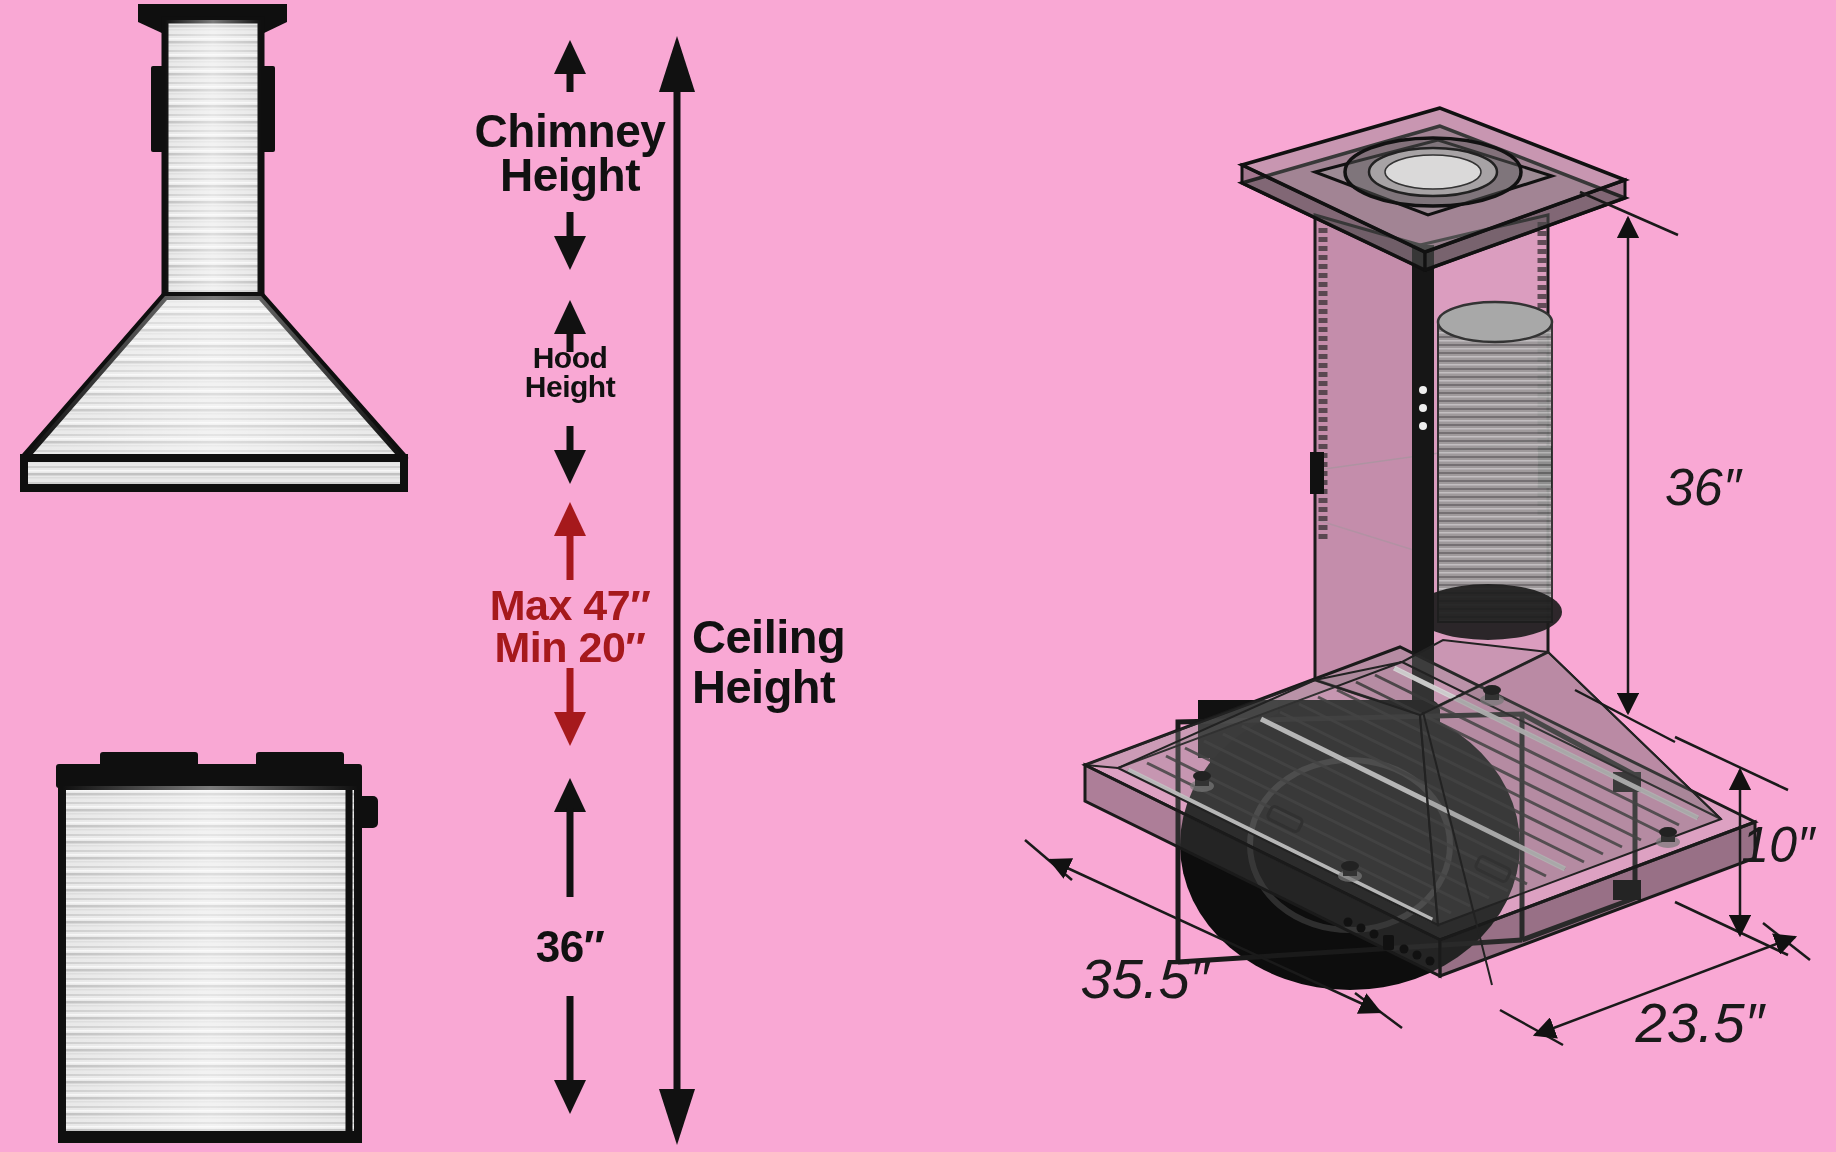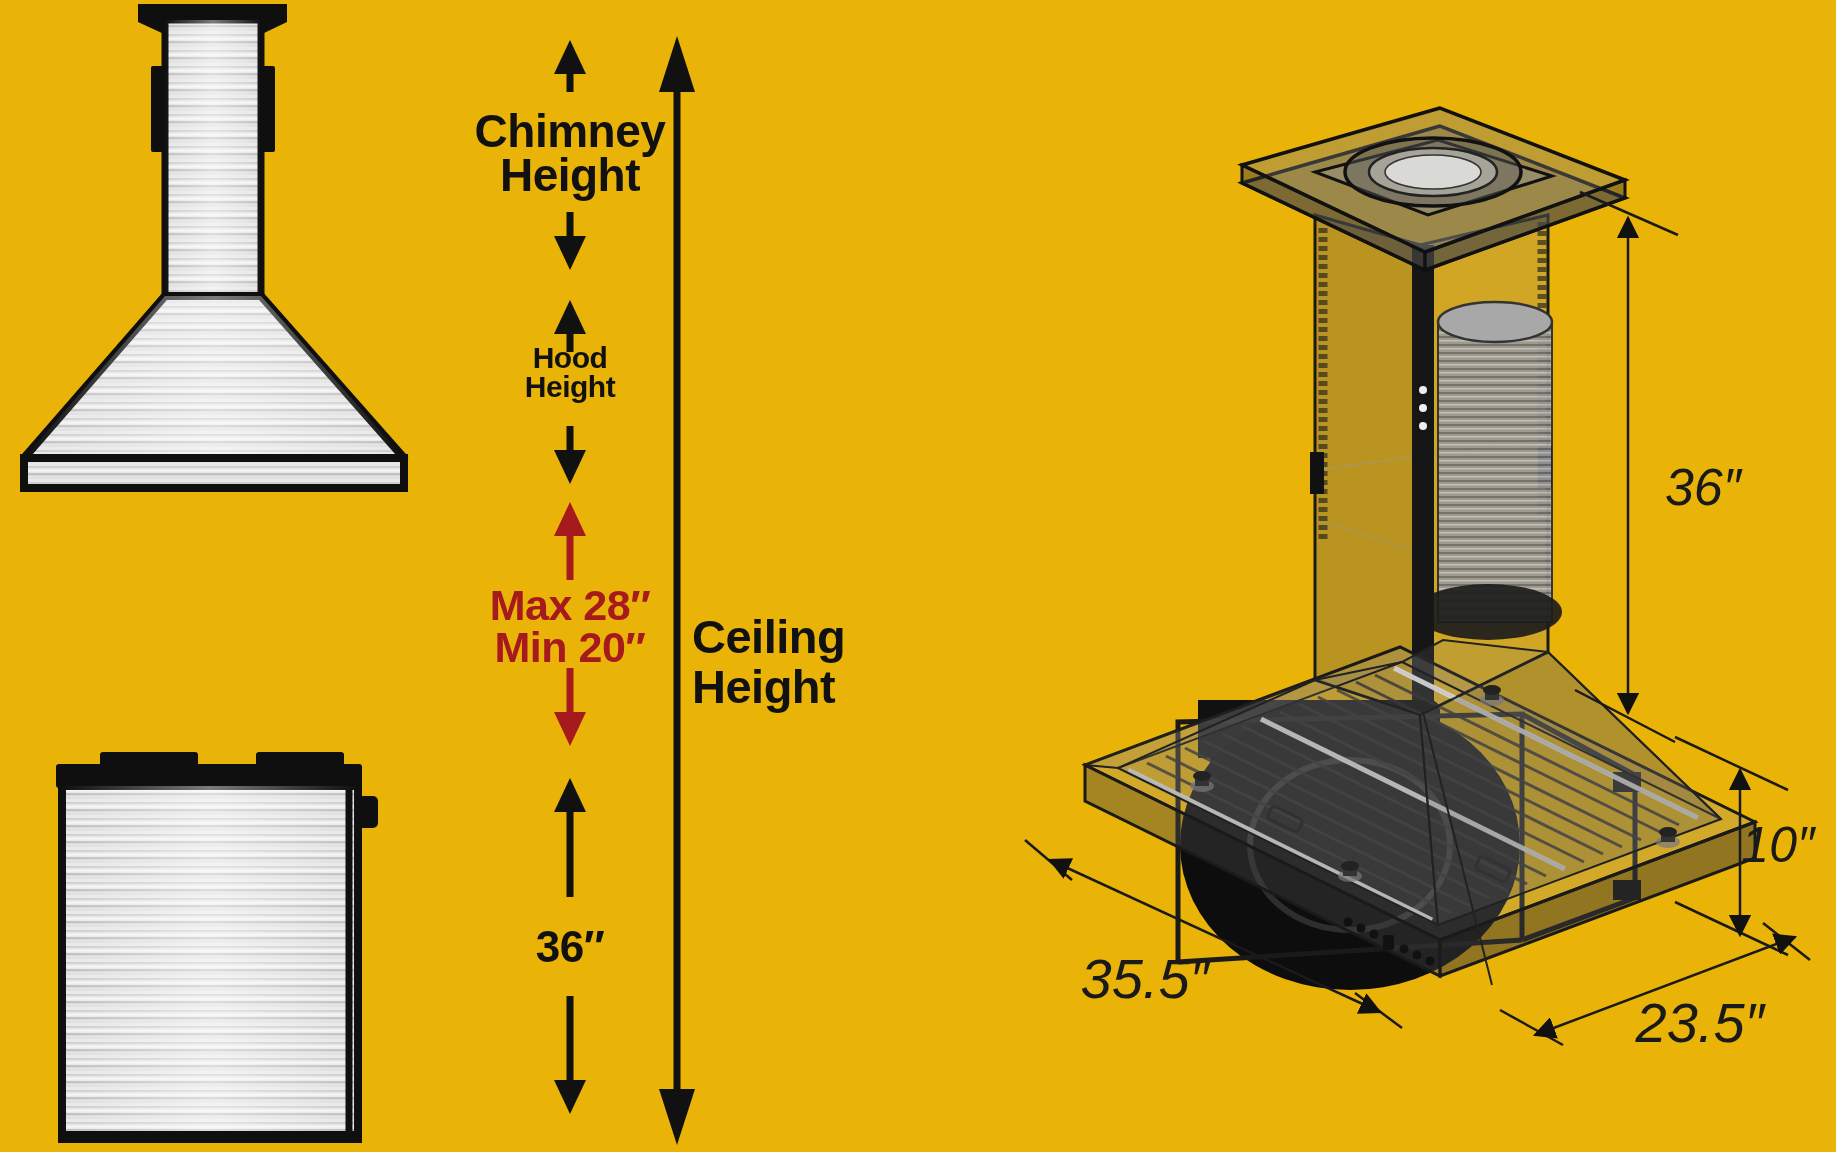--- a/index.html
+++ b/index.html
@@ -1,18 +1,18 @@
 <!DOCTYPE html>
 <html><head>
 <meta charset="utf-8">
 <style>
   html,body{margin:0;padding:0;background:#ffffff;}
   body{width:1836px;height:1152px;overflow:hidden;
        font-family:"Liberation Sans", sans-serif;}
-  .stage{position:relative;width:1836px;height:1152px;background:#eab308;}
+  .stage{position:relative;width:1836px;height:1152px;background:#f9a8d4;}
   .stage svg{position:absolute;top:0;}
   .lbl{position:absolute;color:#111;font-weight:700;letter-spacing:-0.5px;
        line-height:0.95;white-space:pre-line;}
   .lbl.center{text-align:center;}
   .lbl.red{color:#A6191C;}
   .dimtext{font-style:italic;font-weight:400;fill:#1a1a1a;
            font-family:"Liberation Sans", sans-serif;}
 </style>
 </head>
 <body>
@@ -105,21 +105,21 @@
       <line x1="677" y1="66" x2="677" y2="1116" stroke-width="7"></line>
       <polygon points="677,36 659,92 695,92" stroke="none"></polygon>
       <polygon points="677,1145 659,1089 695,1089" stroke="none"></polygon>
     </g>
   </svg>
 
   <div class="lbl center" style="left:470px;top:110px;width:200px;font-size:46px;">Chimney Height</div>
 
   <div class="lbl center" style="left:490px;top:344px;width:160px;font-size:30px;">Hood Height</div>
 
-  <div class="lbl center red" style="left:440px;top:585px;width:260px;font-size:43px;">Max 28″</div>
+  <div class="lbl center red" style="left:440px;top:585px;width:260px;font-size:43px;">Max 47″</div>
 
   <div class="lbl center red" style="left:440px;top:627px;width:260px;font-size:43px;">Min 20″</div>
 
   <div class="lbl center" style="left:470px;top:926px;width:200px;font-size:44px;">36″</div>
 
   <div class="lbl" style="left:692px;top:612px;width:175px;font-size:47px;line-height:1.06;">Ceiling Height</div>
 
   <svg style="left:880px" width="956" height="1152" viewBox="0 0 956 1152">
     <defs>
       <pattern id="corr" width="12" height="8" patternUnits="userSpaceOnUse">

